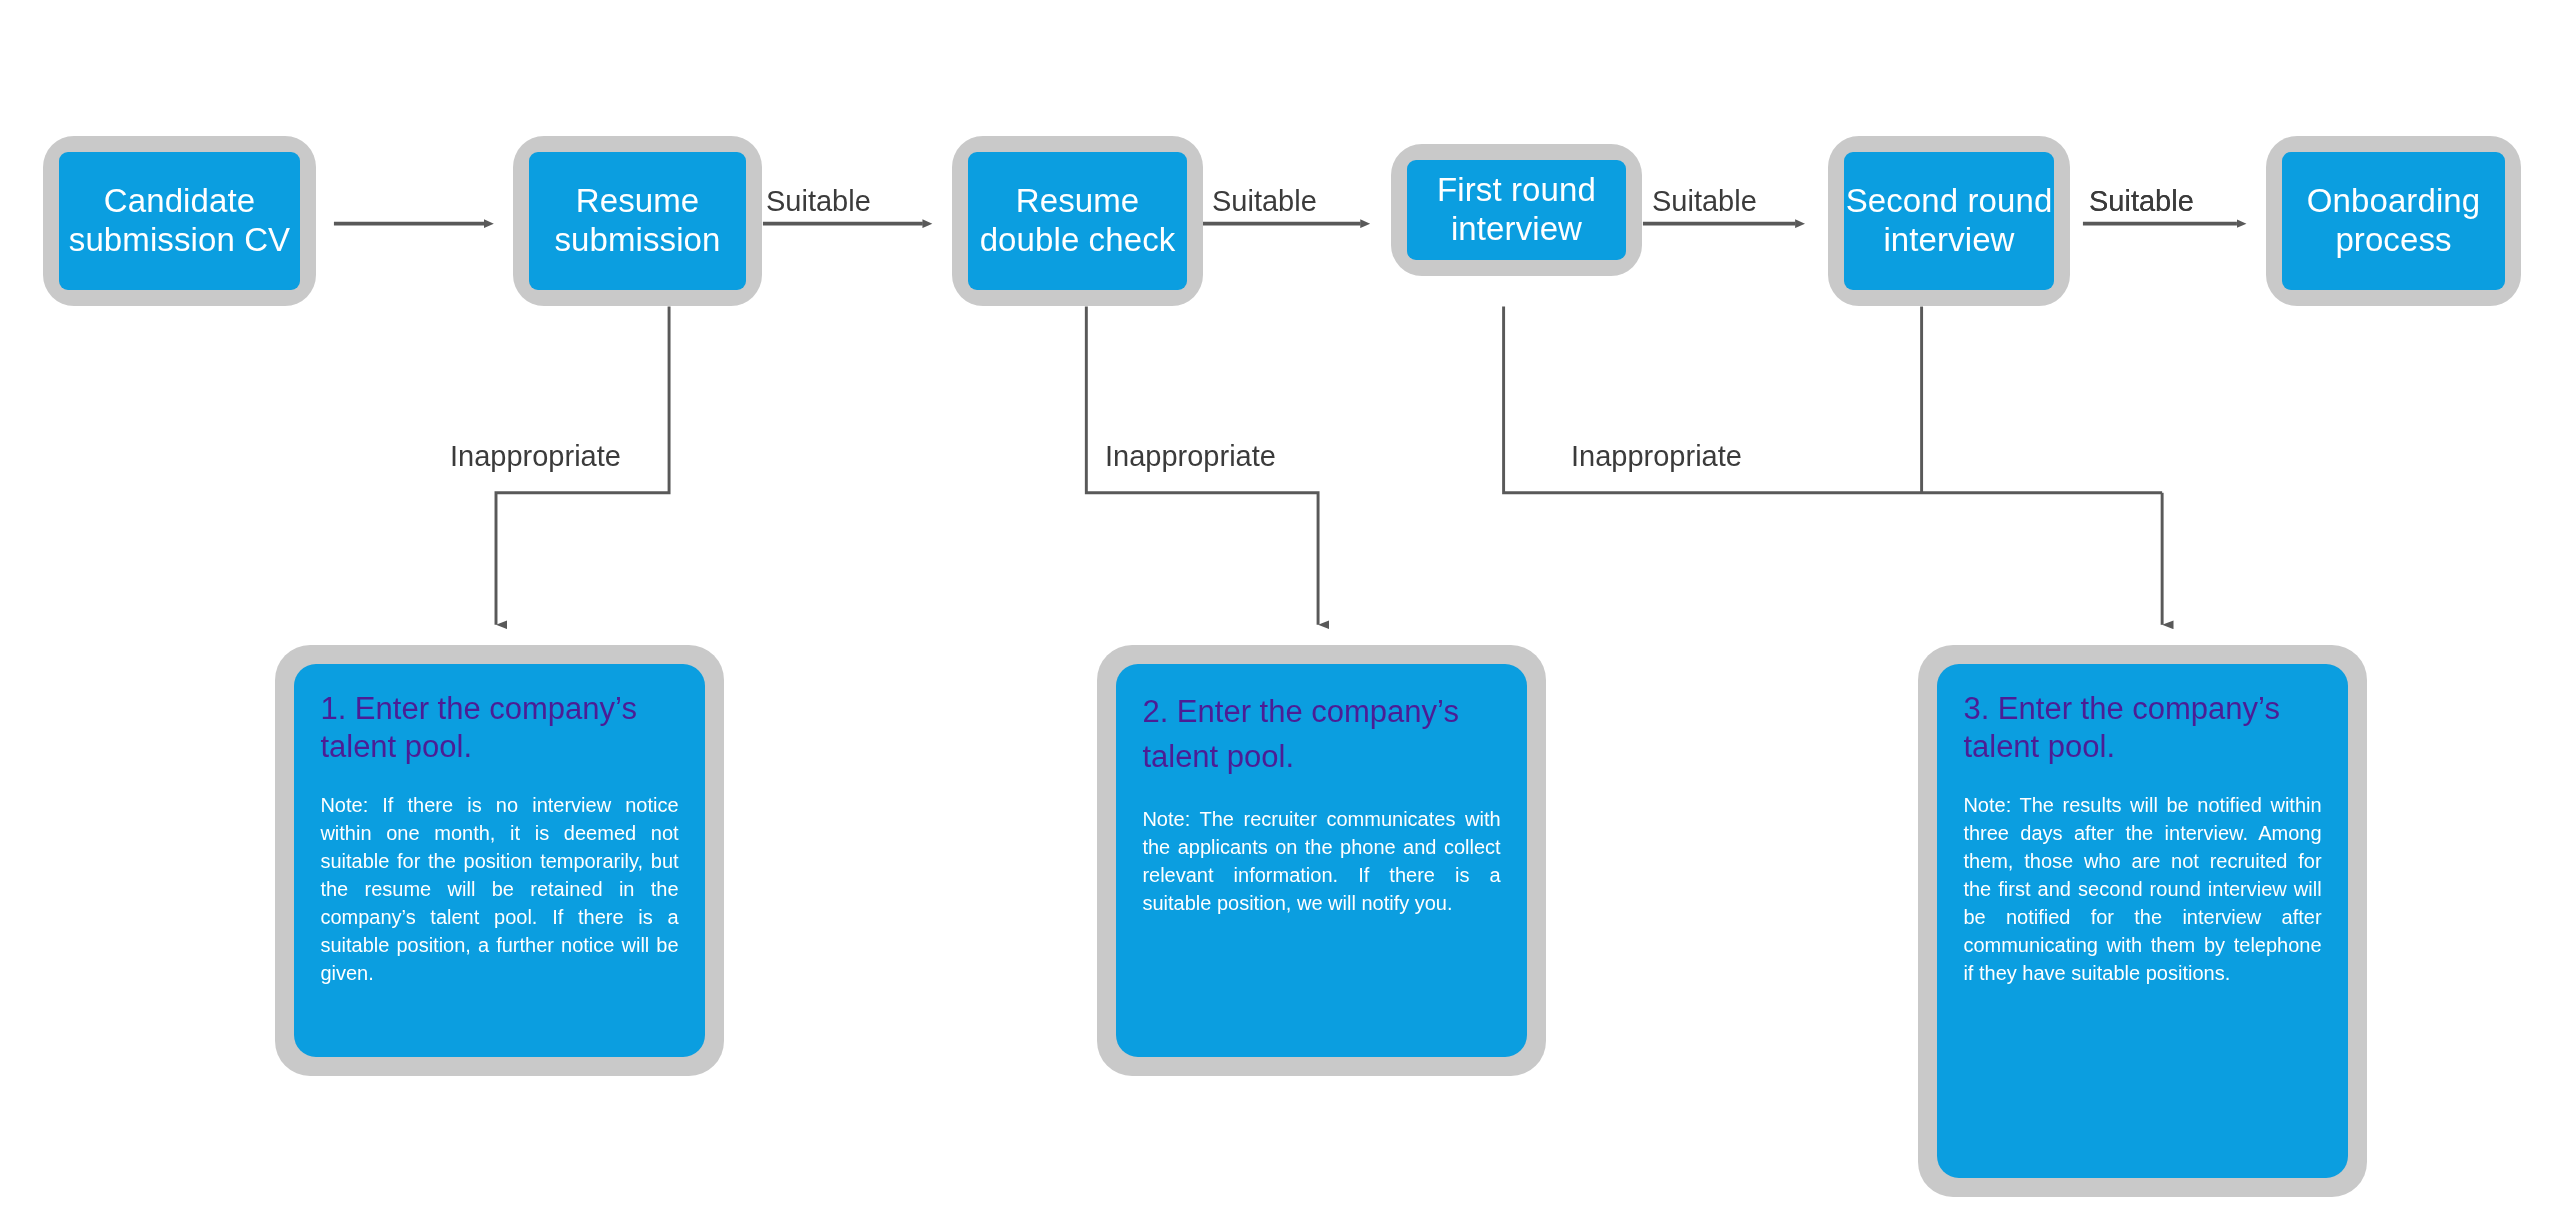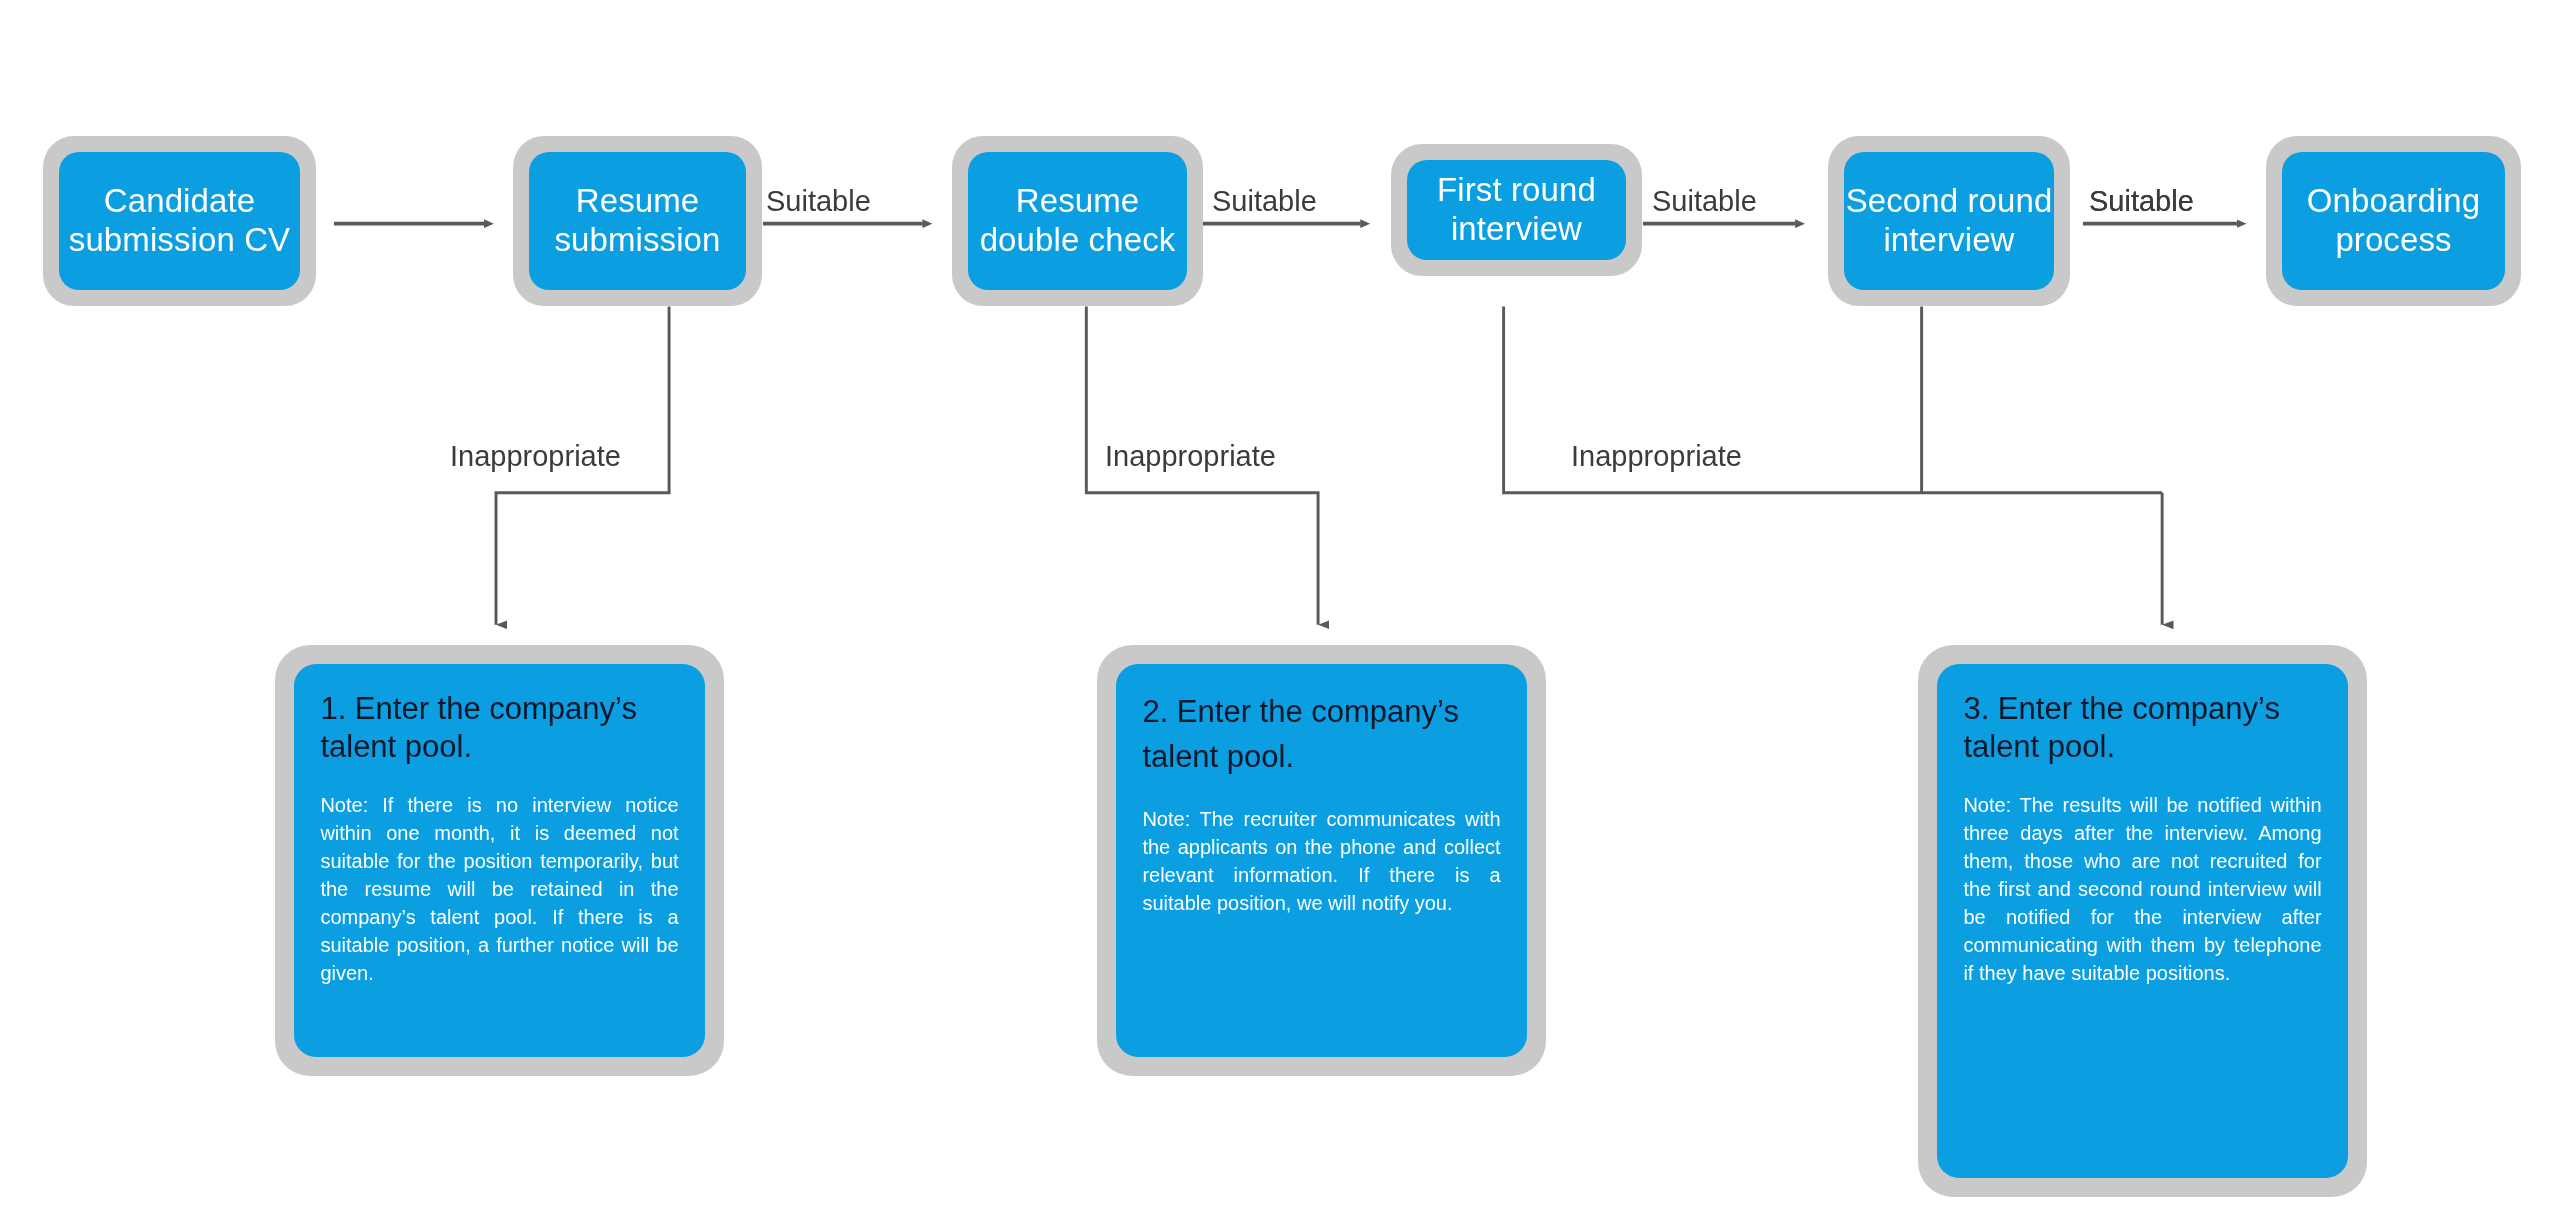--- a/index.html
+++ b/index.html
@@ -38,21 +38,21 @@
     background: #c9c9c9;
     border-radius: 31px;
     padding: 16px;
     z-index: 5;
   }
   .node-inner {
     width: 100%;
     height: 100%;
     box-sizing: border-box;
     background: #0b9ee0;
-    border-radius: 20px;
+    border-radius: 9px;
     display: flex;
     flex-direction: column;
     align-items: center;
     justify-content: center;
     color: #ffffff;
     text-align: center;
   }
 
   .node.stage .node-inner {
     font-size: 33px;
@@ -73,21 +73,21 @@
   .node.pool .node-inner {
     border-radius: 22px;
     align-items: stretch;
     justify-content: flex-start;
     text-align: left;
     padding: 26.4px 26.4px 0 26.4px;
   }
   .pool-title {
     font-size: 31px;
     line-height: 1.22;
-    color: #0f172a;
+    color: #4c1d95;
     margin: 0 0 25px 0;
   }
   .pool-note {
     font-size: 20px;
     line-height: 1.40;
     color: #ffffff;
     margin: 0;
     text-align: justify;
     text-justify: inter-word;
   }

